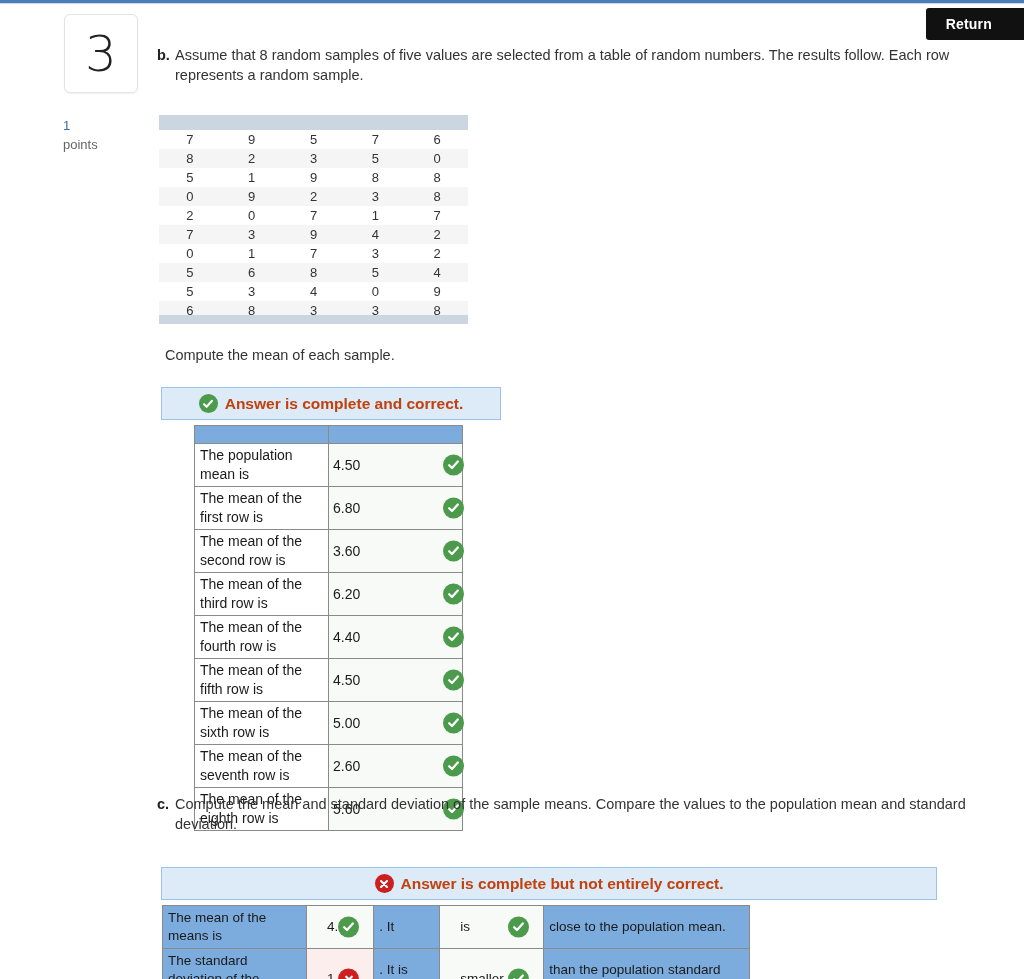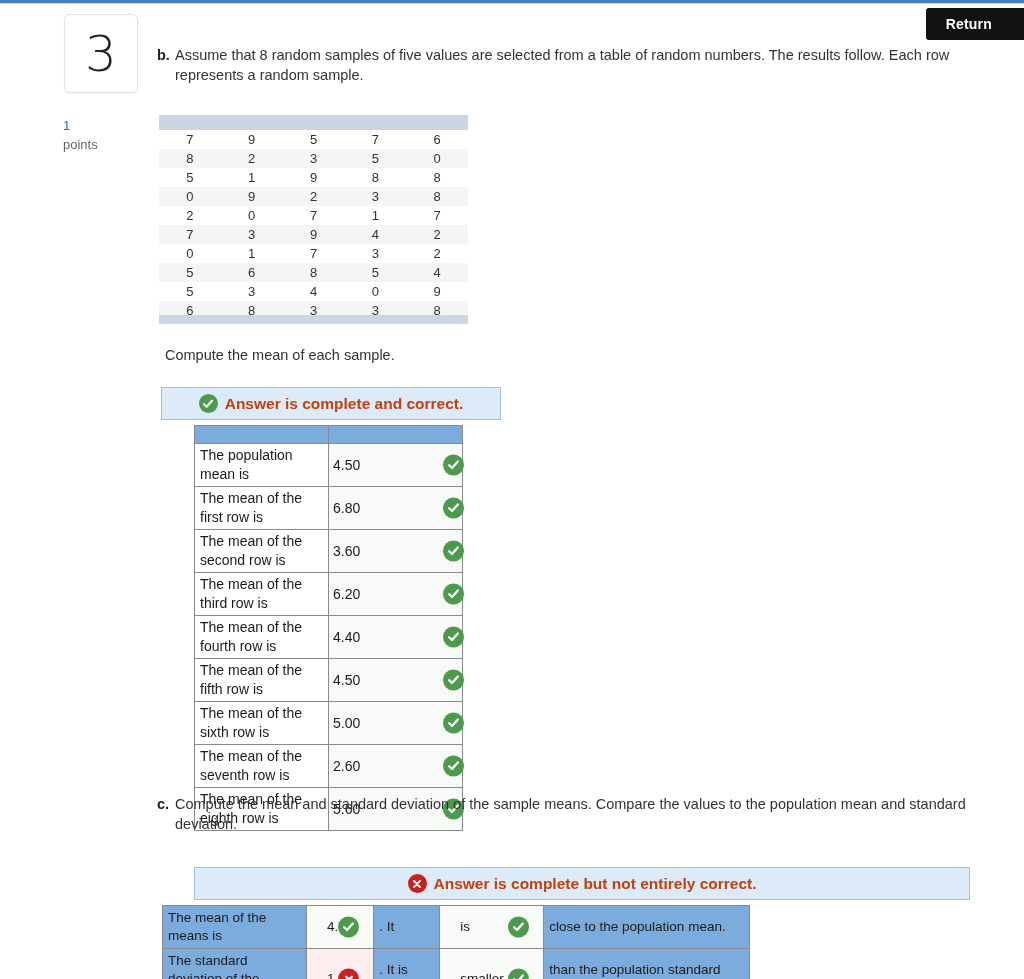--- a/index.html
+++ b/index.html
@@ -99,21 +99,21 @@
 
   
   .banner {
     position: absolute;
     background: #ddeaf7;
     border: 1px solid #9cc3e5;
     display: flex; align-items: center; justify-content: center;
     font-weight: bold; color: #c2410c;
   }
   #banner-b { left: 161px; top: 387px; width: 340px; height: 33px; font-size: 15.5px; }
-  #banner-c { left: 161px; top: 867px; width: 776px; height: 33px; font-size: 15.5px; margin-left: 33px; }
+  #banner-c { left: 161px; top: 867px; width: 776px; height: 33px; font-size: 15.5px; }
   .mark {
     width: 19px; height: 19px; border-radius: 50%;
     display: inline-flex; align-items: center; justify-content: center;
     color: #ffffff; font-size: 12px; font-weight: bold;
     margin-right: 7px; flex: 0 0 19px;
   }
   .mark.ok { background: #4c9a4c; }
   .mark.bad { background: #cc1f1f; }
   .mark svg { display: block; }
 

